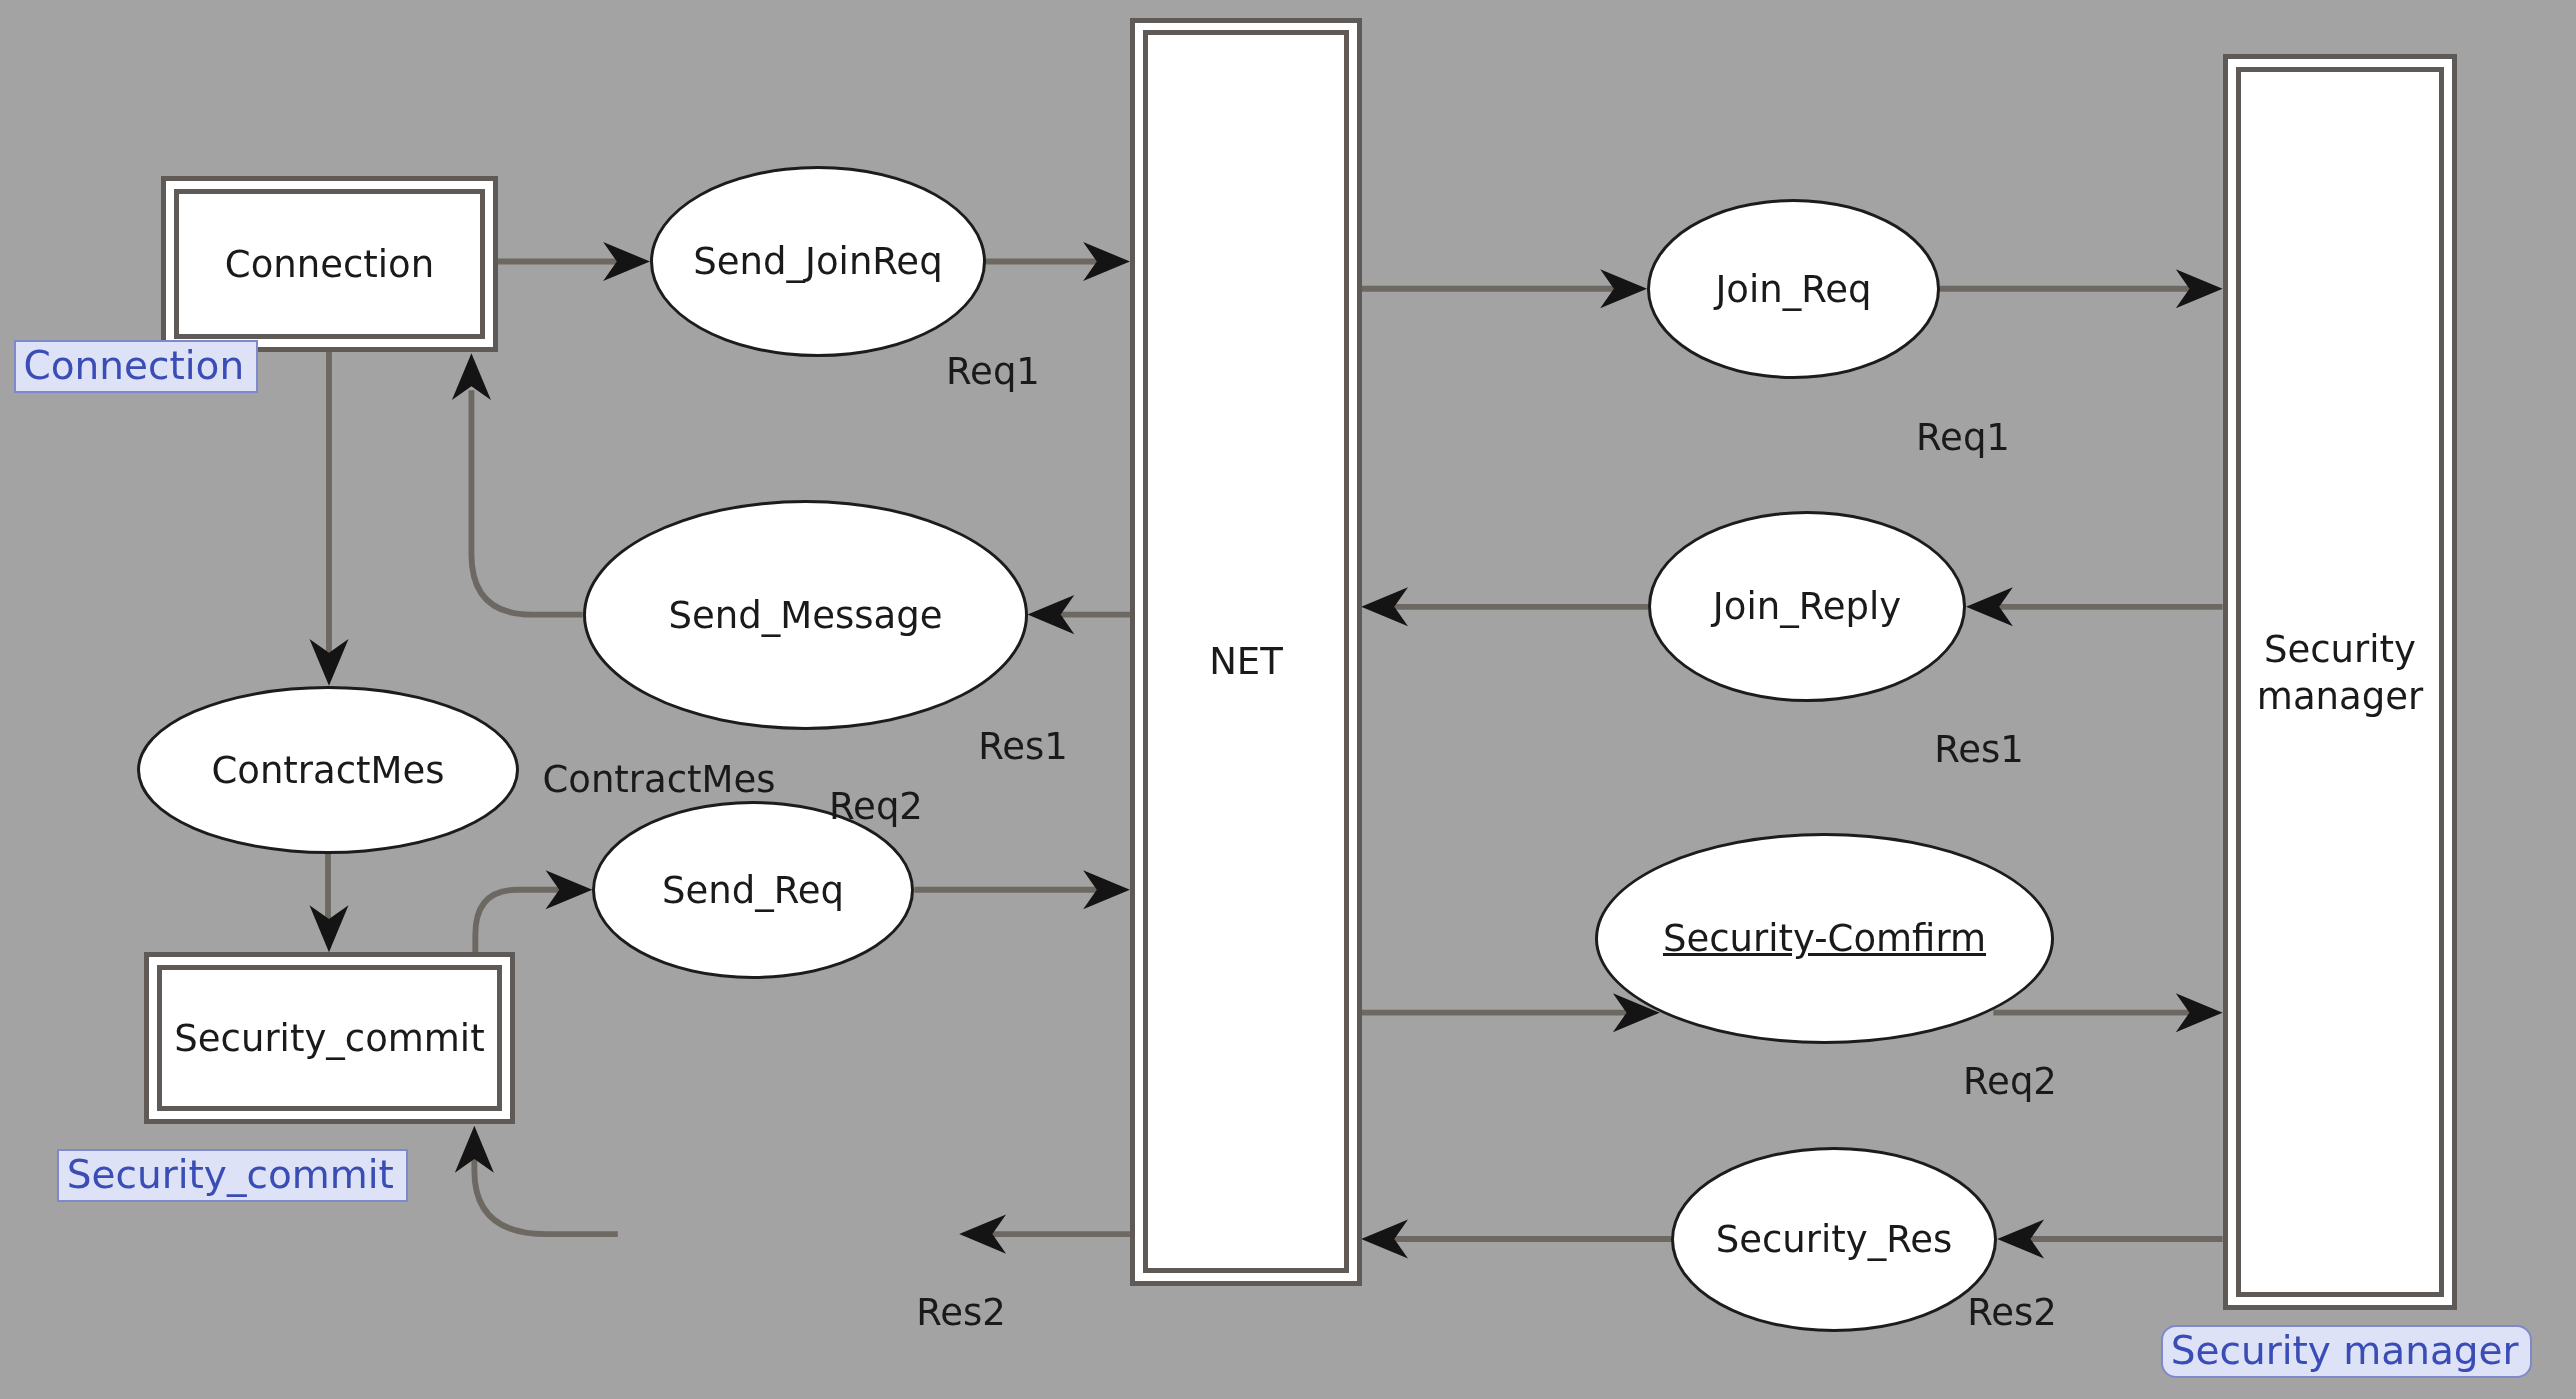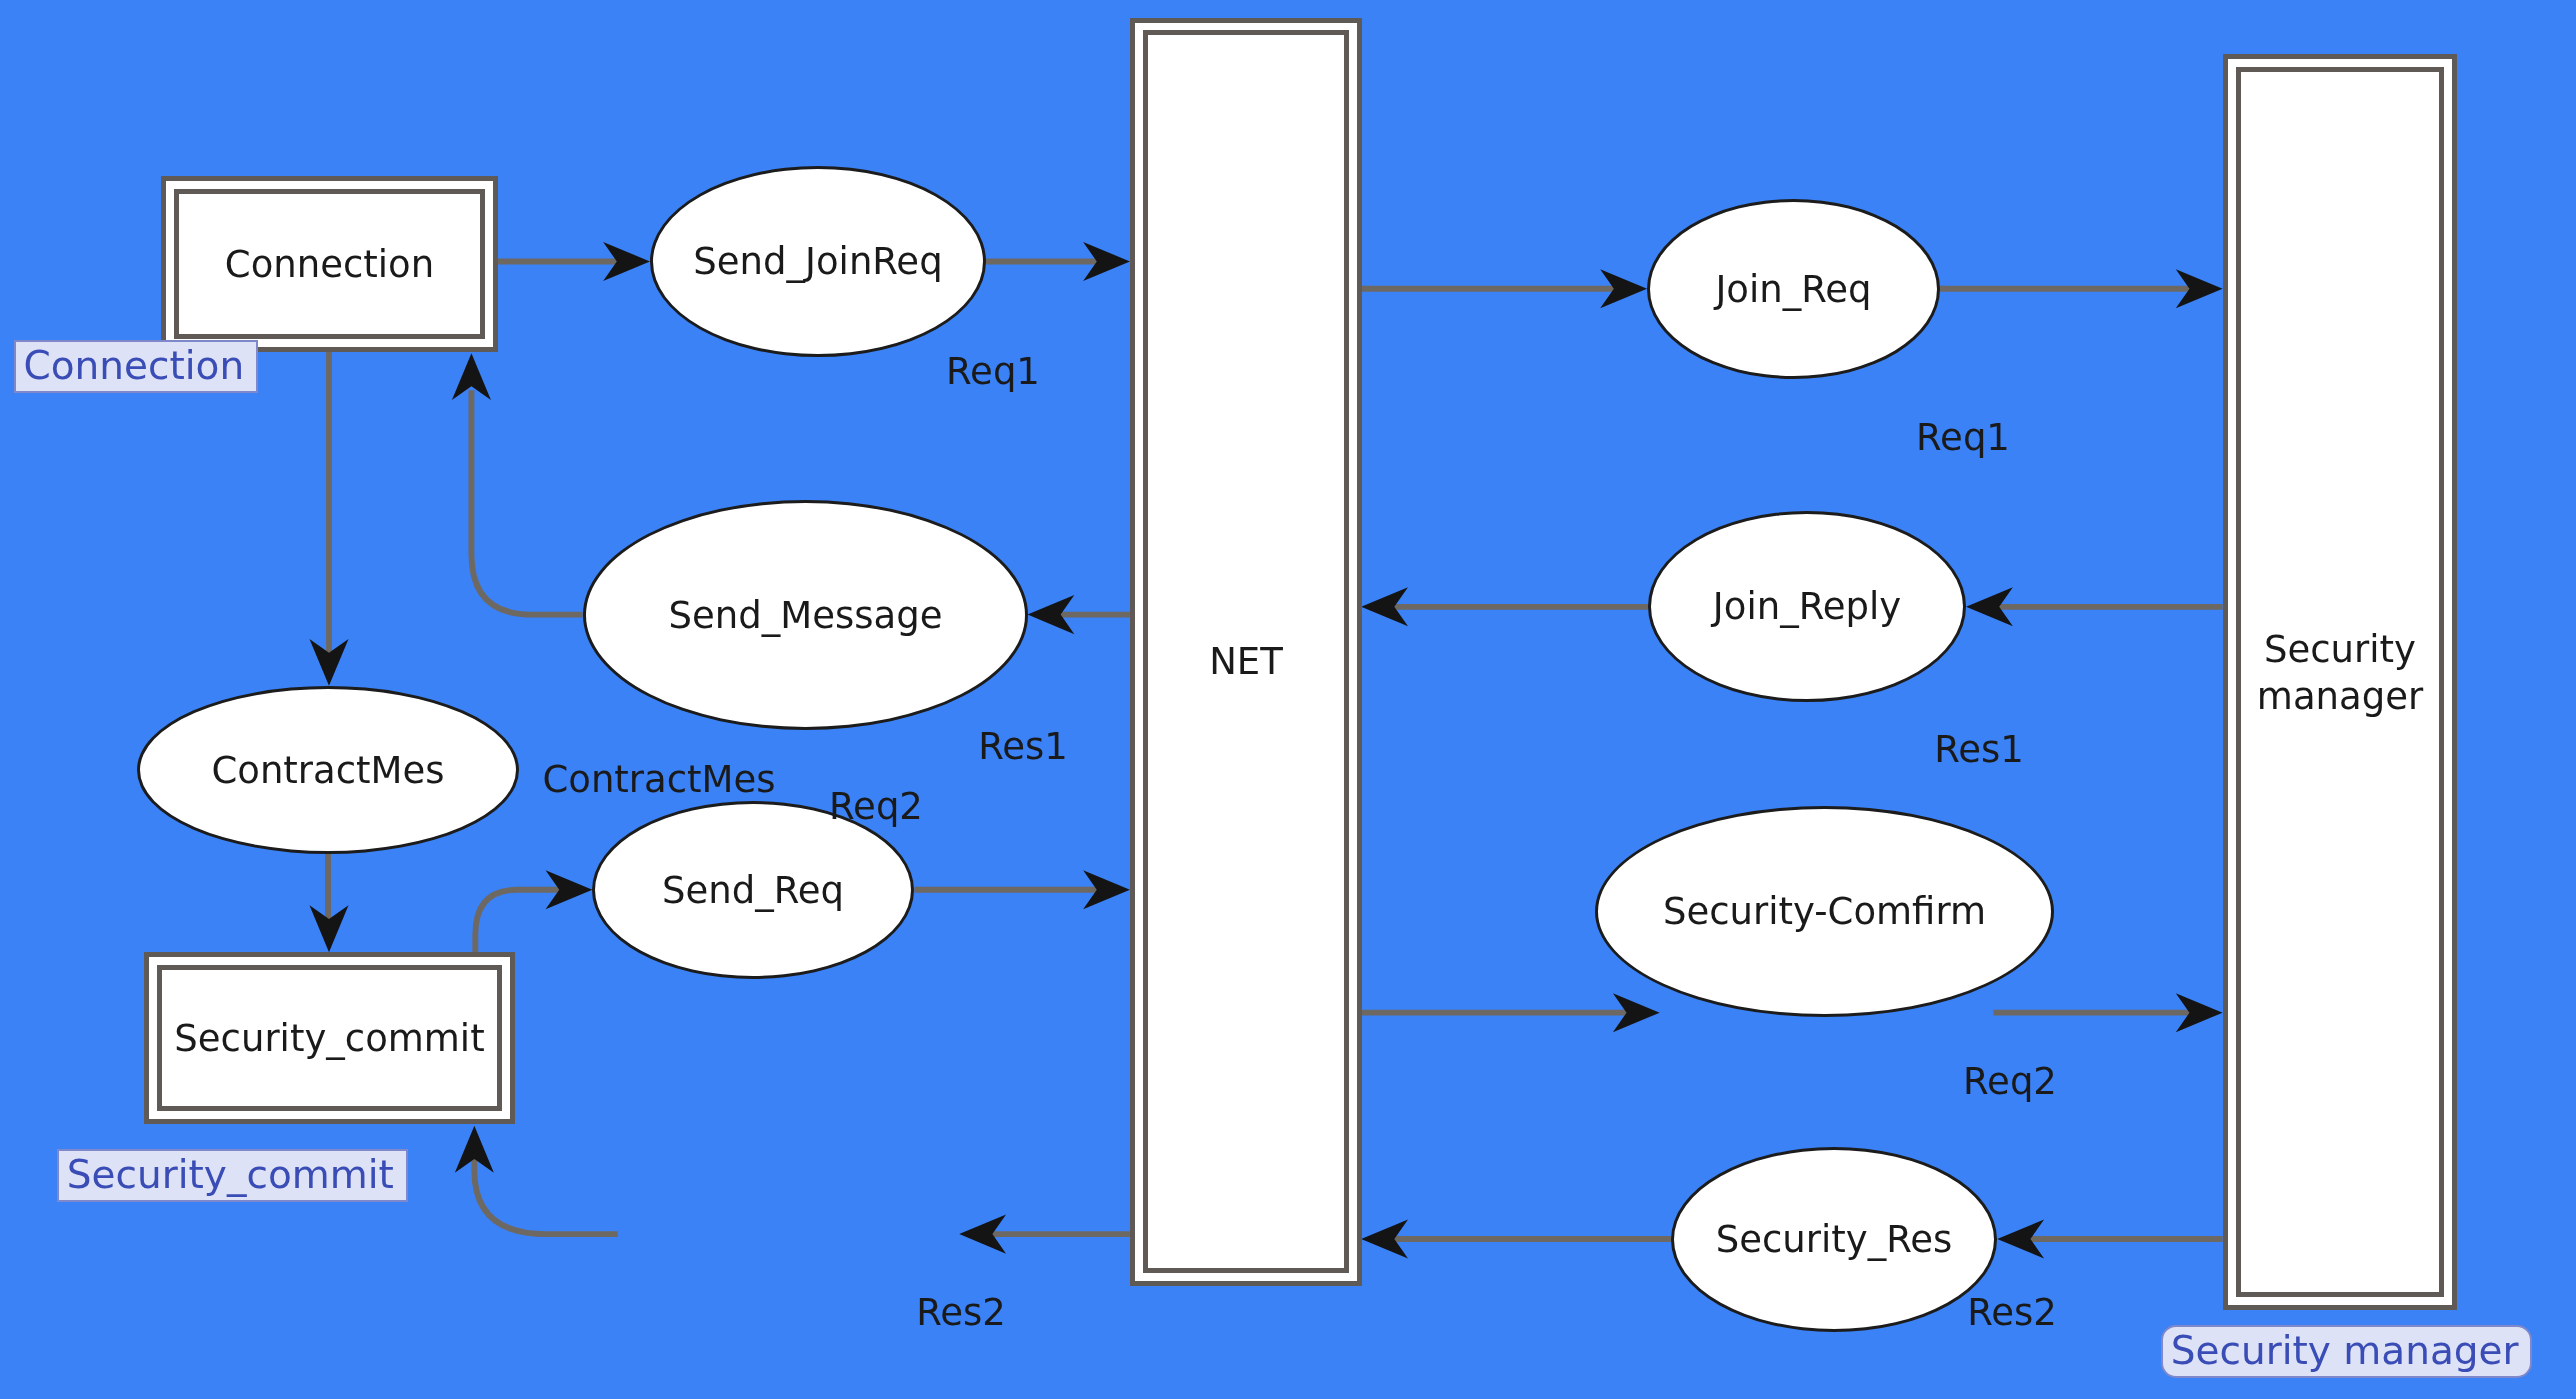--- a/index.html
+++ b/index.html
@@ -1,21 +1,21 @@
 <!DOCTYPE html>
 <html style="--line: #6e6862; --boxb: #5f5a55; --ellipseb: #1c1c1c; --tagbg: #dde2f6; --tagbd: #7e88cb; --tagtx: #3a4cb5; --txt: #1a1a1a;"><head>
 <meta charset="utf-8">
 <style>
   :root{
     --line:#6e6862; --boxb:#5f5a55; --ellipseb:#1c1c1c;
     --tagbg:#dde2f6; --tagbd:#7e88cb; --tagtx:#3a4cb5; --txt:#1a1a1a;
   }
   html,body{margin:0;padding:0;background:#ffffff;}
   #canvas{
-    position:relative; width:2576px; height:1399px; background:#3b82f6;
+    position:relative; width:2576px; height:1399px; background:#a3a3a3;
     font-family:"DejaVu Sans", sans-serif; color:var(--txt); overflow:hidden;
   }
   #connector-layer{position:absolute; left:0; top:0; z-index:1;}
   .place{
     position:absolute; box-sizing:border-box; z-index:2;
     border:3.9px solid var(--ellipseb); border-radius:50%; background:#fff;
     display:flex; align-items:center; justify-content:center;
     font-size:37px; white-space:nowrap;
   }
   .hbox{
@@ -109,21 +109,21 @@
   <div class="place" style="left:1647px; top:199px; width:293px; height:180px;">Join_Req</div>
 
   <div class="place" style="left:583px; top:500px; width:445px; height:230px;">Send_Message</div>
 
   <div class="place" style="left:1648px; top:511px; width:318px; height:191px;">Join_Reply</div>
 
   <div class="place" style="left:137px; top:686px; width:382px; height:168px;">ContractMes</div>
 
   <div class="place" style="left:592px; top:801px; width:322px; height:178px;">Send_Req</div>
 
-  <div class="place" style="left:1595px; top:806px; width:459px; height:211px;">Security-Comfirm</div>
+  <div class="place" style="left:1595px; top:833px; width:459px; height:211px;text-decoration:underline;">Security-Comfirm</div>
 
 
   <div class="place" style="left:1671px; top:1147px; width:326px; height:185px;">Security_Res</div>
 
   <div class="portlabel" style="left:993px; top:371px;">Req1</div>
   <div class="portlabel" style="left:1963px; top:437px;">Req1</div>
   <div class="portlabel" style="left:1023px; top:746px;">Res1</div>
   <div class="portlabel" style="left:1979px; top:749px;">Res1</div>
   <div class="portlabel" style="left:659px; top:779px;">ContractMes</div>
   <div class="portlabel" style="left:876px; top:806px;">Req2</div>

